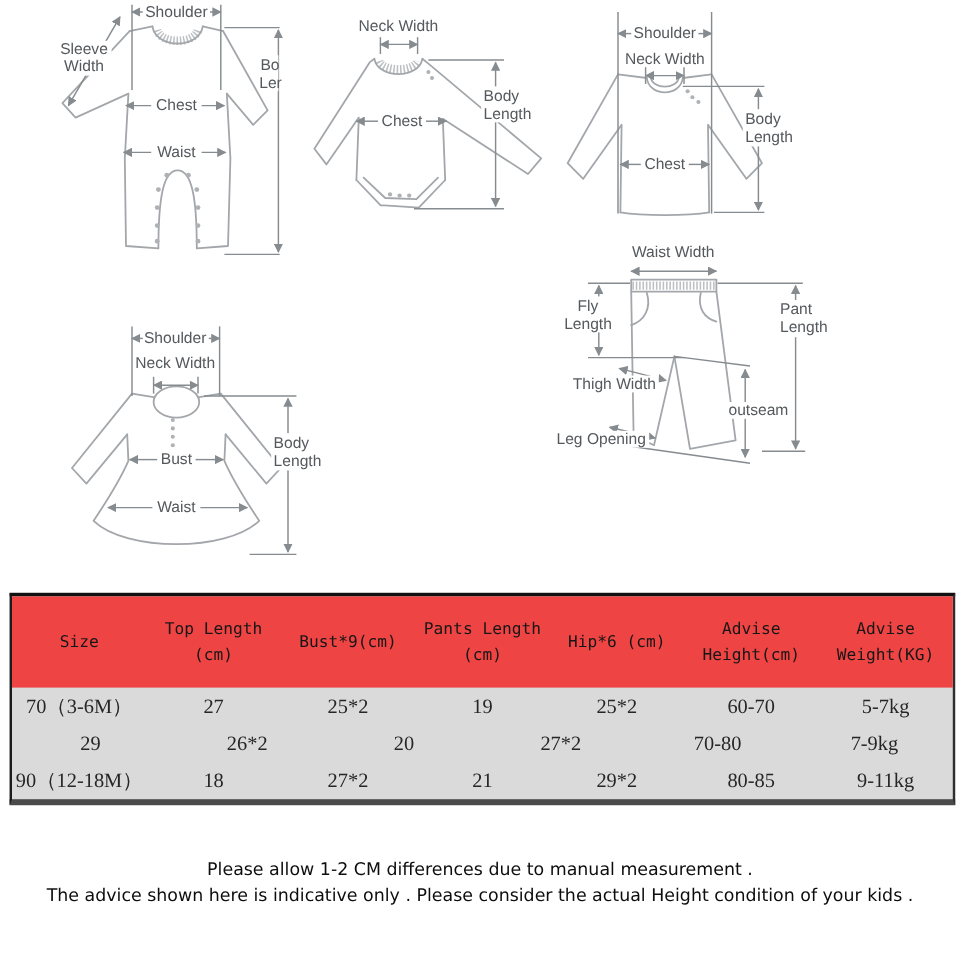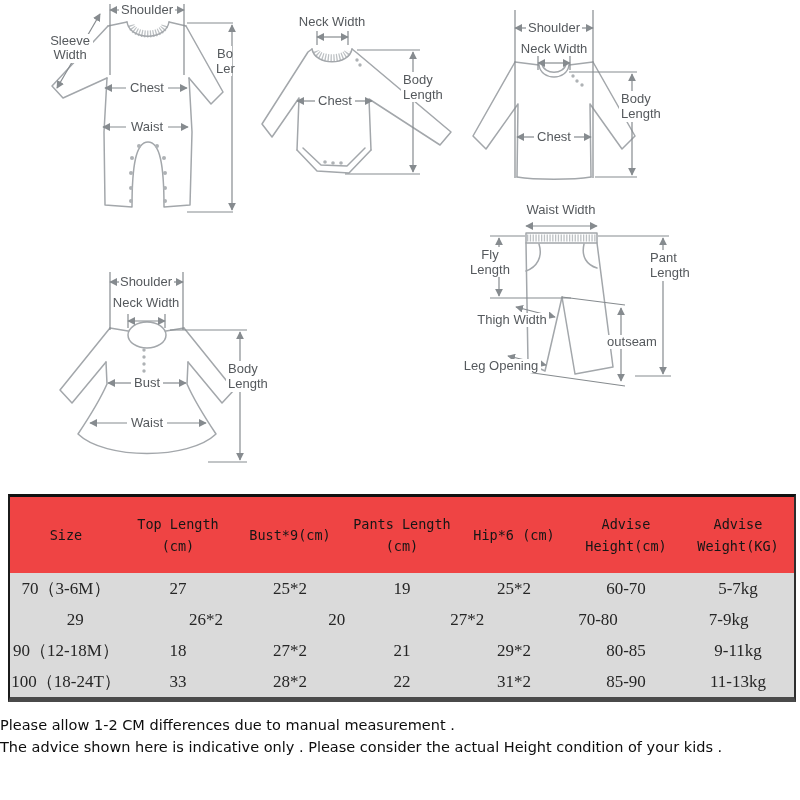--- a/index.html
+++ b/index.html
@@ -17,21 +17,21 @@
       border-left:2px solid #1b1b1b;border-right:2px solid #2e2e2e;
       border-top:3px solid #111111;border-bottom:5px solid #4a4a4a;background:#dadada;}
   .thead{display:flex;height:76px;background:#ef4444;align-items:center;
       font-family:"DejaVu Sans Mono",monospace;font-size:13.5px;color:#161616;}
   .th{flex:1;text-align:center;line-height:1.65;}
   .th span{display:block;}
   .trow{display:flex;height:31px;align-items:center;
       font-family:"Liberation Serif",serif;font-size:17px;color:#262626;}
   .td{flex:1;text-align:center;}
   
-  .footnotes{position:absolute;top:715px;left:0;width:800px;
+  .footnotes{position:absolute;top:715px;left:0;width:800px;text-align:center;
       font-family:"DejaVu Sans",sans-serif;font-size:14.5px;color:#0d0d0d;line-height:1.5;}
   .footnotes div{white-space:nowrap;}
 </style>
 </head>
 <body>
 
 <div id="stage">
 
   <svg style="left:20px;top:0px" width="225" height="220" viewBox="0 0 225 220">
     <defs>
@@ -309,29 +309,20 @@
     </div>
     <div class="trow">
       <div class="td">90（12-18M）</div>
       <div class="td">18</div>
       <div class="td">27*2</div>
       <div class="td">21</div>
       <div class="td">29*2</div>
       <div class="td">80-85</div>
       <div class="td">9-11kg</div>
     </div>
-    <div class="trow">
-      <div class="td">100（18-24T）</div>
-      <div class="td">33</div>
-      <div class="td">28*2</div>
-      <div class="td">22</div>
-      <div class="td">31*2</div>
-      <div class="td">85-90</div>
-      <div class="td">11-13kg</div>
-    </div>
   </div>
 
   <div class="footnotes">
     <div>Please allow 1-2 CM differences due to manual measurement .</div>
     <div>The advice shown here is indicative only . Please consider the actual Height condition of your kids .</div>
   </div>
 
 </div>
 
 </body></html>

